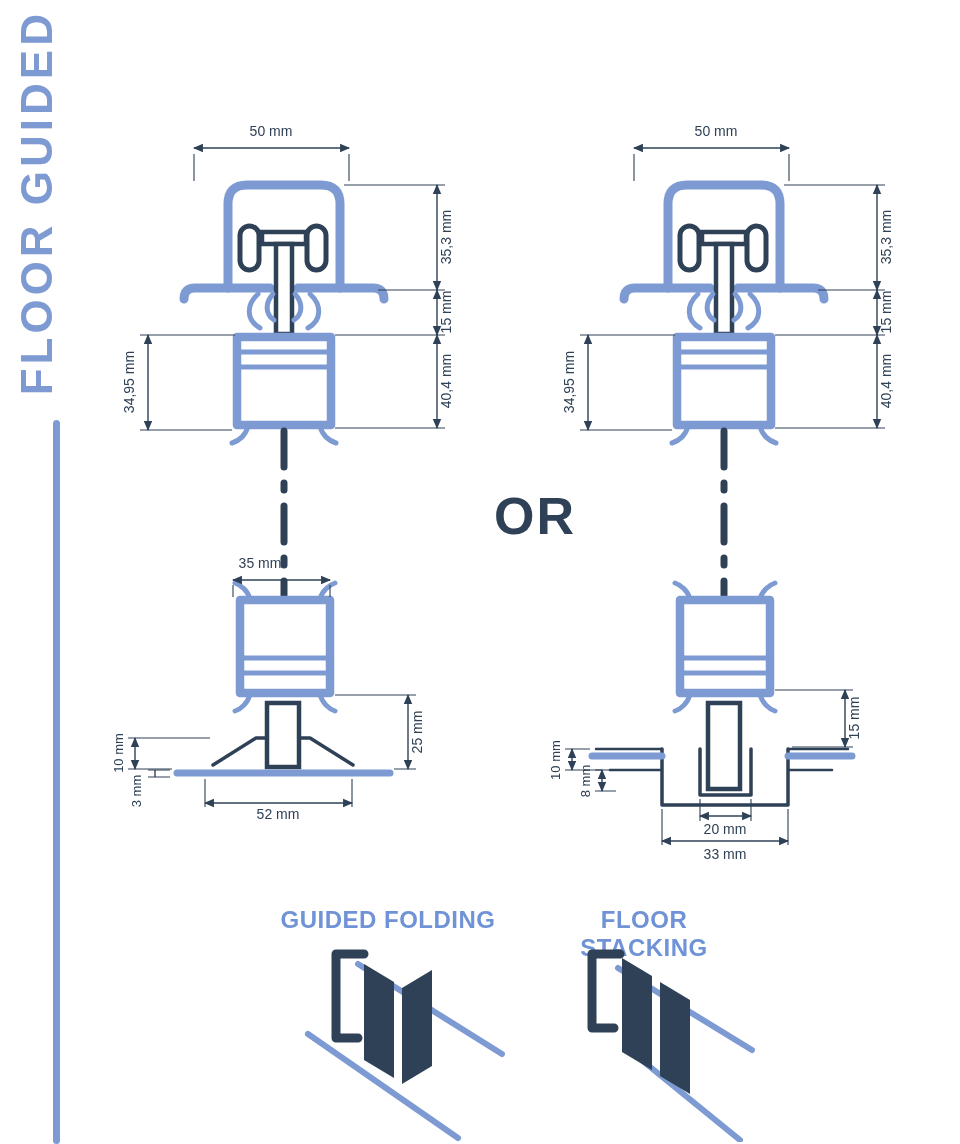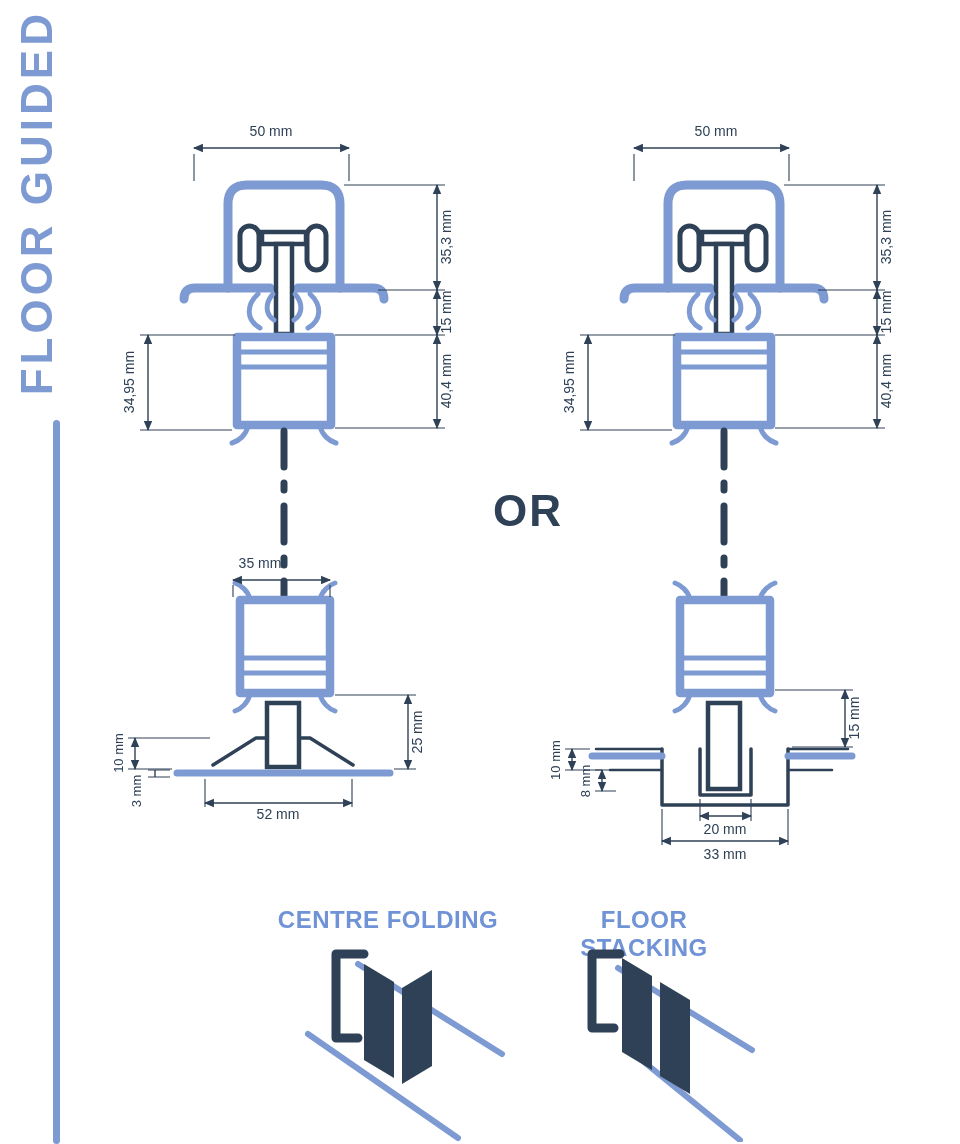--- a/index.html
+++ b/index.html
@@ -11,22 +11,22 @@
     position:absolute;left:12px;top:10px;
     writing-mode:vertical-rl;transform:rotate(180deg);
     font-size:44px;font-weight:800;letter-spacing:4px;
     color:#7d9ad2;white-space:nowrap;
   }
   .accent-line{
     position:absolute;left:53px;top:420px;width:7px;height:724px;
     background:#7d9ad2;border-radius:4px;
   }
   .or-label{
-    position:absolute;left:493px;top:486px;width:84px;
-    font-size:44px;font-weight:800;letter-spacing:2px;color:#2e4156;
+    position:absolute;left:493px;top:486px;width:84px;text-align:center;
+    font-size:52px;font-weight:800;letter-spacing:2px;color:#2e4156;
   }
   .option-heading{
     position:absolute;font-size:24px;font-weight:800;letter-spacing:.5px;
     color:#6f93d6;text-align:center;
   }
   #centre-heading{left:268px;top:906px;width:240px}
   #side-heading{left:534px;top:906px;width:220px}
   svg.diagram,svg.icon{position:absolute}
   
   .blue{stroke:#7d9ad2;fill:none;stroke-linecap:round;stroke-linejoin:round}
@@ -207,21 +207,21 @@
     <path class="ext" d="M160,694 V716 M211,694 V716"></path>
     <line class="dim" x1="160" y1="711" x2="211" y2="711" marker-start="url(#arr)" marker-end="url(#arr)"></line>
     <text class="dl" x="185" y="729" text-anchor="middle">20 mm</text>
 
     <path class="ext" d="M122,704 V740 M248,704 V740"></path>
     <line class="dim" x1="122" y1="736" x2="248" y2="736" marker-start="url(#arr)" marker-end="url(#arr)"></line>
     <text class="dl" x="185" y="754" text-anchor="middle">33 mm</text>
   </g>
 </svg>
 
-<div class="option-heading" id="centre-heading">CENTRE FOLDING</div>
+<div class="option-heading" id="centre-heading">GUIDED FOLDING</div>
 <div class="option-heading" id="side-heading">FLOOR STACKING</div>
 
 <svg class="icon" style="left:300px;top:942px" width="210" height="200" viewBox="0 0 210 200">
   <g class="blue s6">
     <path d="M58,22 L202,112"></path>
     <path d="M8,92 L158,196"></path>
   </g>
   <path class="navy s9" d="M64,12 H36 V96 H58"></path>
   <polygon class="navysolid" points="64,22 94,40 94,136 64,118"></polygon>
   <polygon class="navysolid" points="102,46 132,28 132,124 102,142"></polygon>

